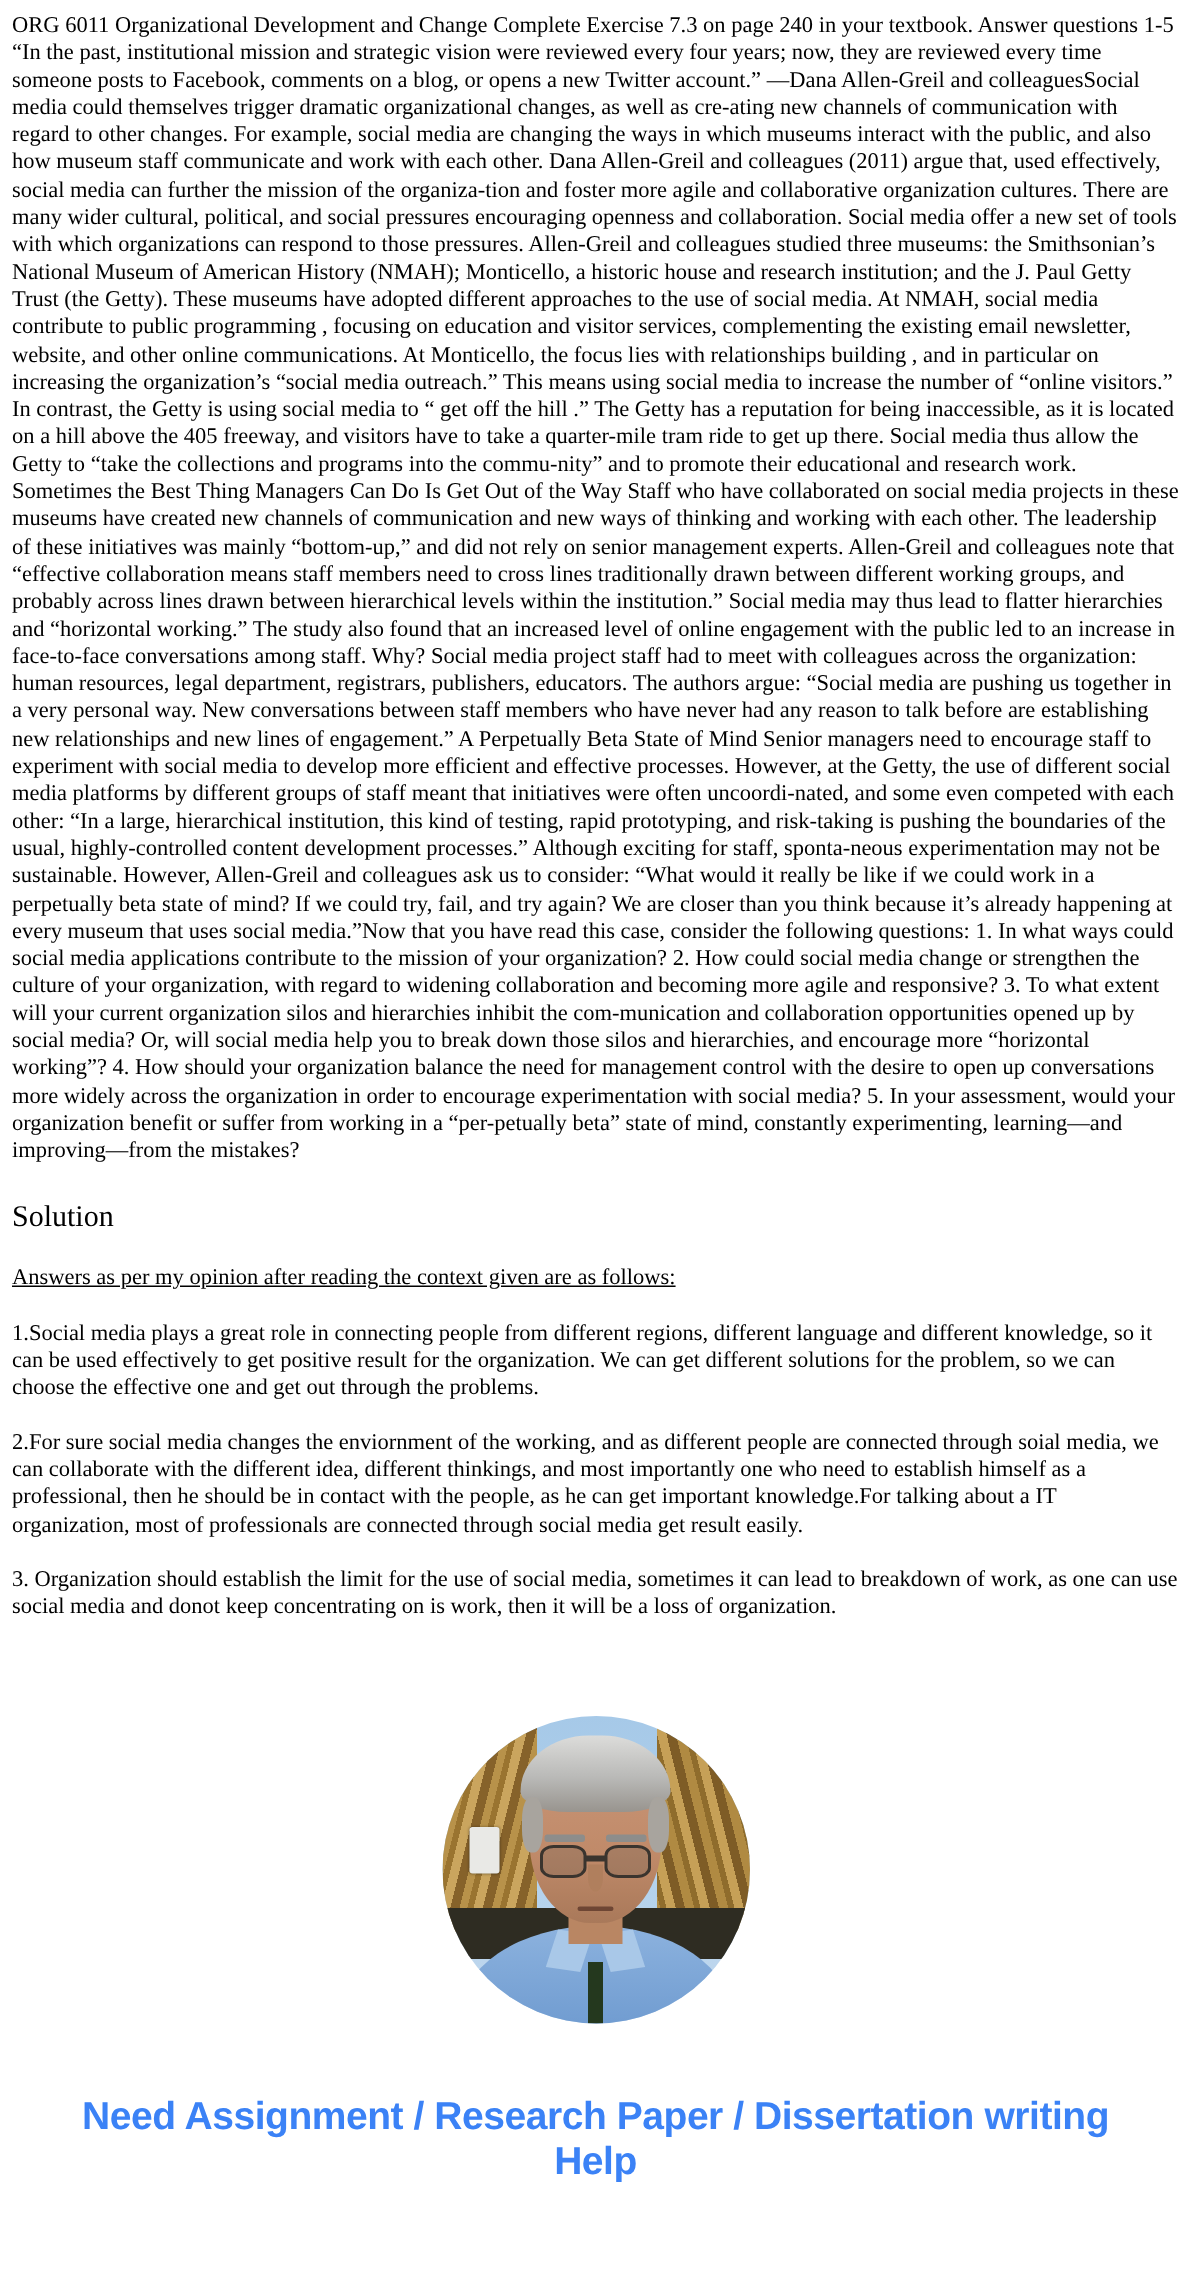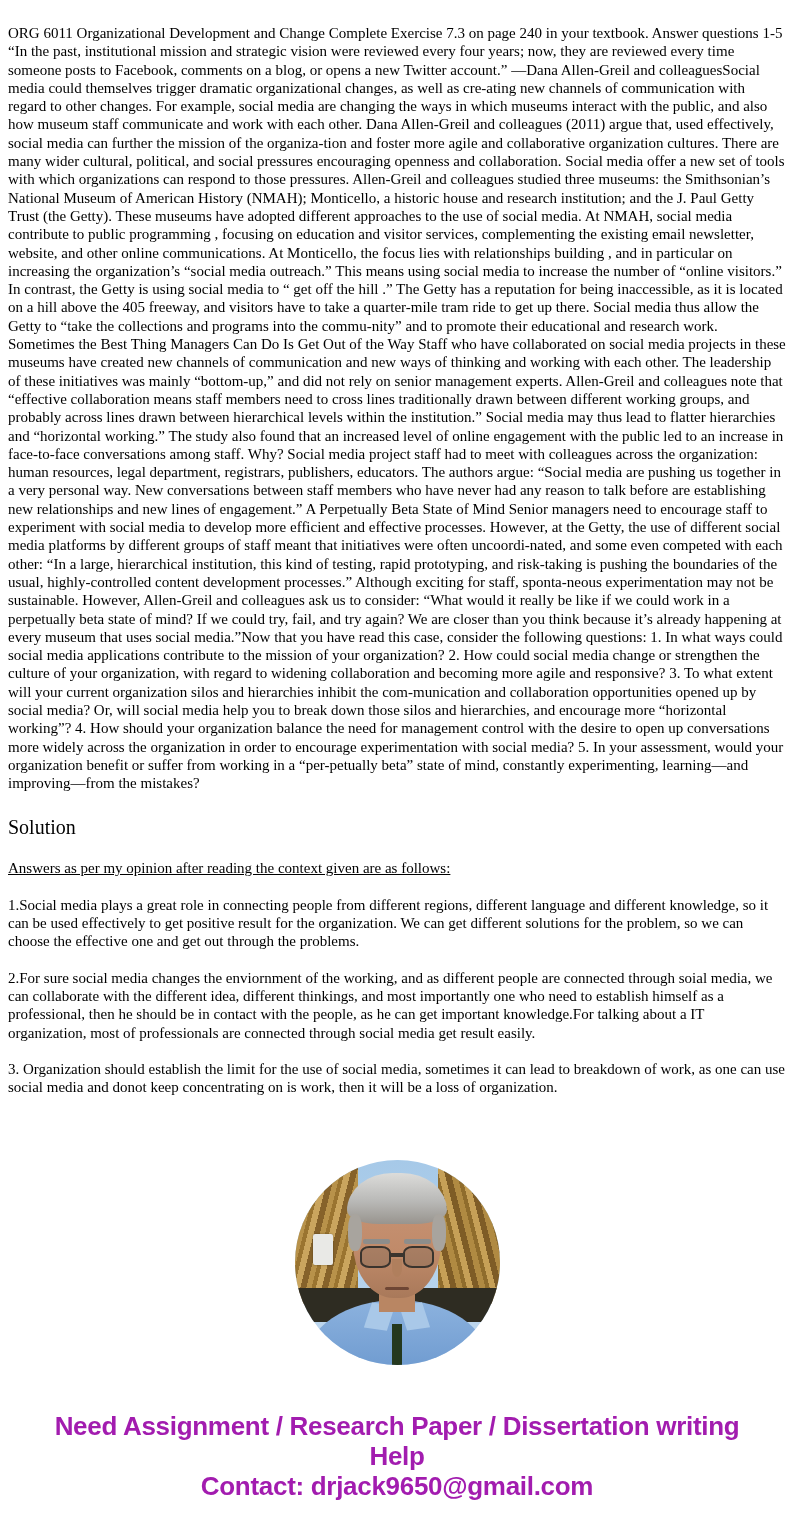--- a/index.html
+++ b/index.html
@@ -6,21 +6,21 @@
     margin: 0;
     padding: 0;
     background: #ffffff;
     width: 794px;
   }
   .page {
     width: 794px;
     min-height: 1523px;
     background: #ffffff;
     box-sizing: border-box;
-    padding: 24px 8px 20px 8px;
+    padding: 8px 8px 20px 8px;
     font-family: "Liberation Serif", serif;
     color: #000000;
   }
   .case-text {
     font-size: 15px;
     line-height: 1.22;
     text-align: left;
   }
   .solution-heading {
     font-size: 20px;
@@ -134,21 +134,21 @@
   
   .footer-block {
     margin: 46px auto 0 auto;
     max-width: 700px;
     text-align: center;
     font-family: "Liberation Sans", sans-serif;
     font-weight: bold;
     font-size: 26px;
     line-height: 30px;
     letter-spacing: -0.3px;
-    color: #a21caf;
+    color: #3b82f6;
   }
 </style>
 </head>
 <body>
 
 <div class="page">
 
   <div class="case-text">ORG 6011 Organizational Development and Change Complete Exercise 7.3 on page 240 in your textbook. Answer questions 1-5 “In the past, institutional mission and strategic vision were reviewed every four years; now, they are reviewed every time someone posts to Facebook, comments on a blog, or opens a new Twitter account.” —Dana Allen-Greil and colleaguesSocial media could themselves trigger dramatic organizational changes, as well as cre-ating new channels of communication with regard to other changes. For example, social media are changing the ways in which museums interact with the public, and also how museum staff communicate and work with each other. Dana Allen-Greil and colleagues (2011) argue that, used effectively, social media can further the mission of the organiza-tion and foster more agile and collaborative organization cultures. There are many wider cultural, political, and social pressures encouraging openness and collaboration. Social media offer a new set of tools with which organizations can respond to those pressures. Allen-Greil and colleagues studied three museums: the Smithsonian’s National Museum of American History (NMAH); Monticello, a historic house and research institution; and the J. Paul Getty Trust (the Getty). These museums have adopted different approaches to the use of social media. At NMAH, social media contribute to public programming , focusing on education and visitor services, complementing the existing email newsletter, website, and other online communications. At Monticello, the focus lies with relationships building , and in particular on increasing the organization’s “social media outreach.” This means using social media to increase the number of “online visitors.” In contrast, the Getty is using social media to “ get off the hill .” The Getty has a reputation for being inaccessible, as it is located on a hill above the 405 freeway, and visitors have to take a quarter-mile tram ride to get up there. Social media thus allow the Getty to “take the collections and programs into the commu-nity” and to promote their educational and research work. Sometimes the Best Thing Managers Can Do Is Get Out of the Way Staff who have collaborated on social media projects in these museums have created new channels of communication and new ways of thinking and working with each other. The leadership of these initiatives was mainly “bottom-up,” and did not rely on senior management experts. Allen-Greil and colleagues note that “effective collaboration means staff members need to cross lines traditionally drawn between different working groups, and probably across lines drawn between hierarchical levels within the institution.” Social media may thus lead to flatter hierarchies and “horizontal working.” The study also found that an increased level of online engagement with the public led to an increase in face-to-face conversations among staff. Why? Social media project staff had to meet with colleagues across the organization: human resources, legal department, registrars, publishers, educators. The authors argue: “Social media are pushing us together in a very personal way. New conversations between staff members who have never had any reason to talk before are establishing new relationships and new lines of engagement.” A Perpetually Beta State of Mind Senior managers need to encourage staff to experiment with social media to develop more efficient and effective processes. However, at the Getty, the use of different social media platforms by different groups of staff meant that initiatives were often uncoordi-nated, and some even competed with each other: “In a large, hierarchical institution, this kind of testing, rapid prototyping, and risk-taking is pushing the boundaries of the usual, highly-controlled content development processes.” Although exciting for staff, sponta-neous experimentation may not be sustainable. However, Allen-Greil and colleagues ask us to consider: “What would it really be like if we could work in a perpetually beta state of mind? If we could try, fail, and try again? We are closer than you think because it’s already happening at every museum that uses social media.”Now that you have read this case, consider the following questions: 1. In what ways could social media applications contribute to the mission of your organization? 2. How could social media change or strengthen the culture of your organization, with regard to widening collaboration and becoming more agile and responsive? 3. To what extent will your current organization silos and hierarchies inhibit the com-munication and collaboration opportunities opened up by social media? Or, will social media help you to break down those silos and hierarchies, and encourage more “horizontal working”? 4. How should your organization balance the need for management control with the desire to open up conversations more widely across the organization in order to encourage experimentation with social media? 5. In your assessment, would your organization benefit or suffer from working in a “per-petually beta” state of mind, constantly experimenting, learning—and improving—from the mistakes?</div>
 
   <div class="solution-heading">Solution</div>
@@ -179,16 +179,15 @@
     <div class="brow-right"></div>
     <div class="lens-left"></div>
     <div class="lens-right"></div>
     <div class="glasses-bridge"></div>
     <div class="nose"></div>
     <div class="mouth"></div>
   </div>
 
   <div class="footer-block">
     <div>Need Assignment / Research Paper / Dissertation writing Help</div>
-    <div>Contact: drjack9650@gmail.com</div>
   </div>
 
 </div>
 
 </body></html>

